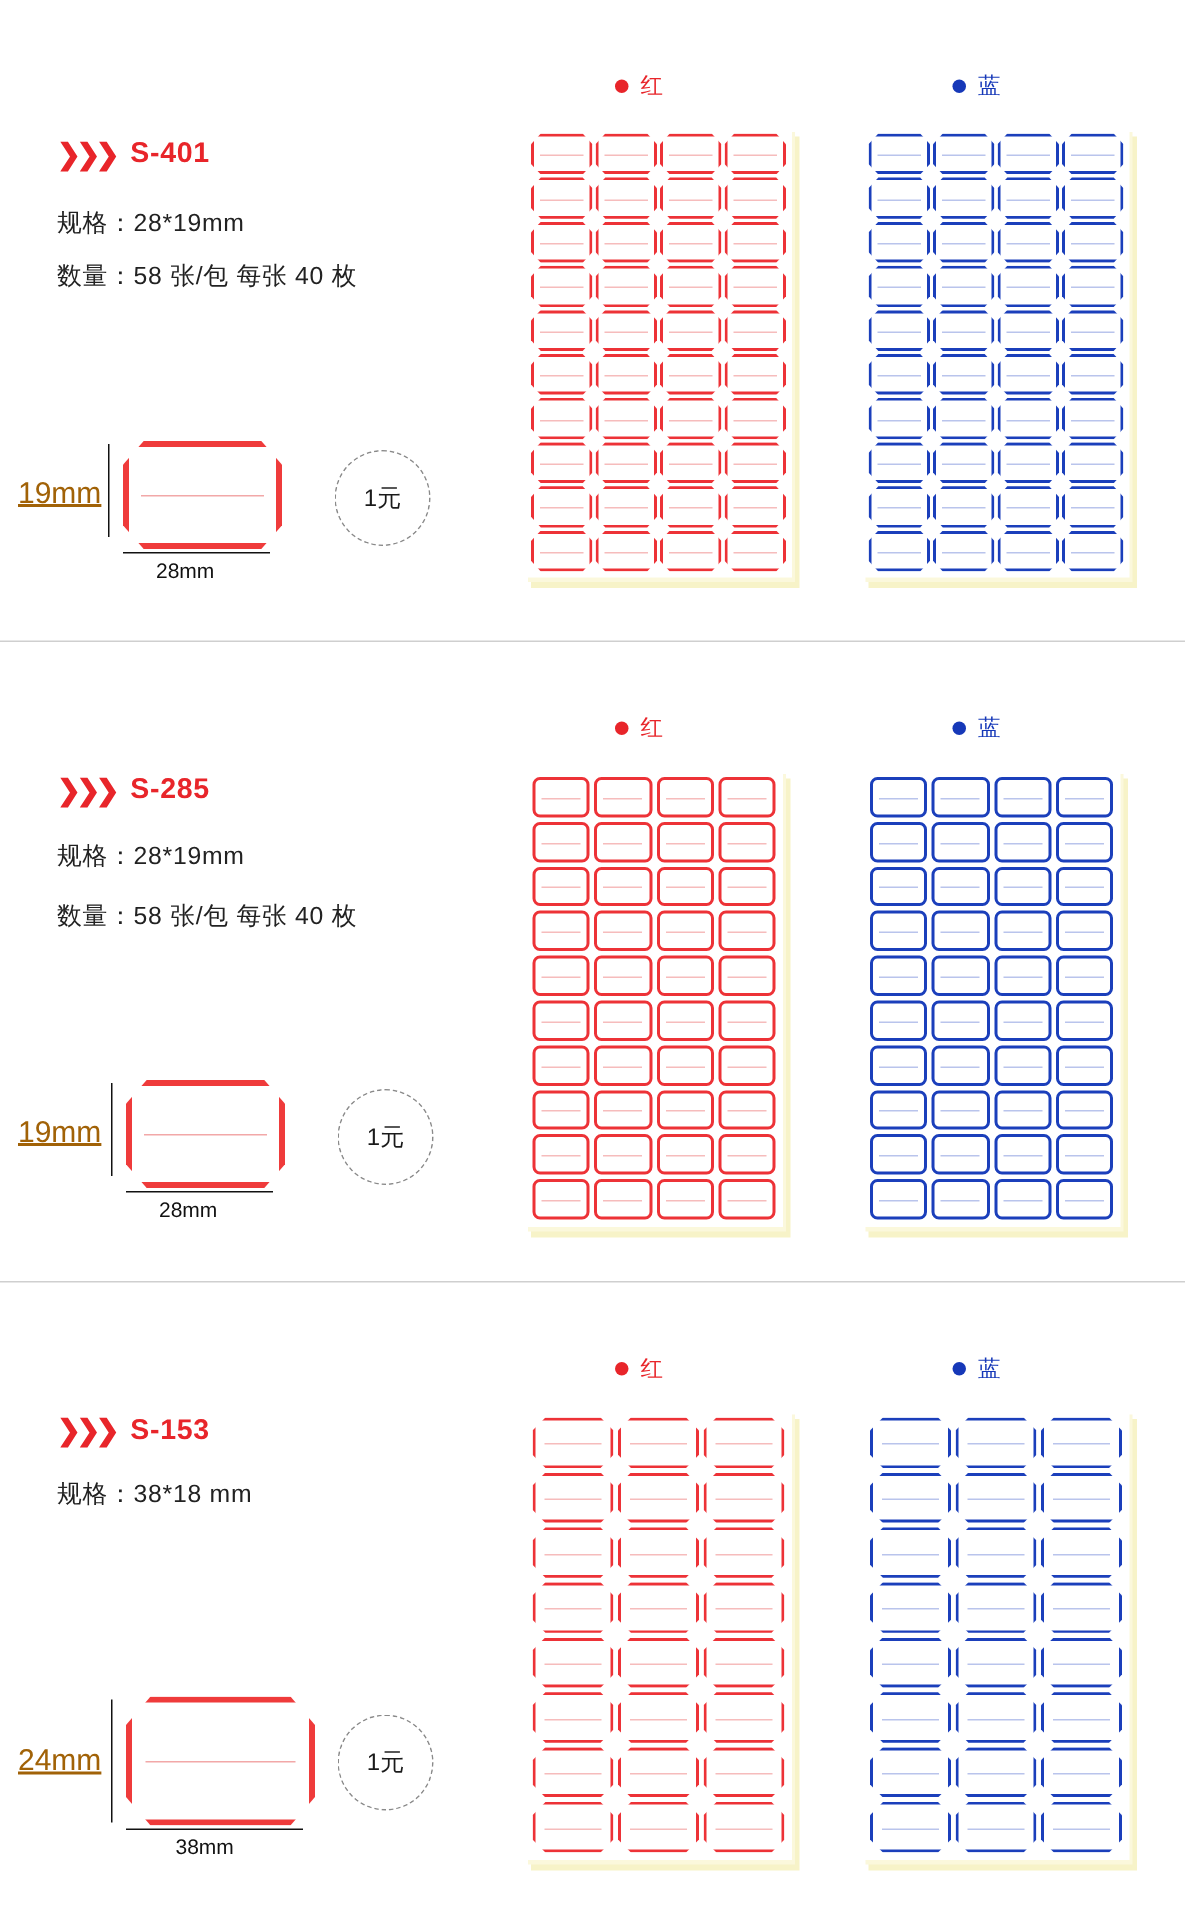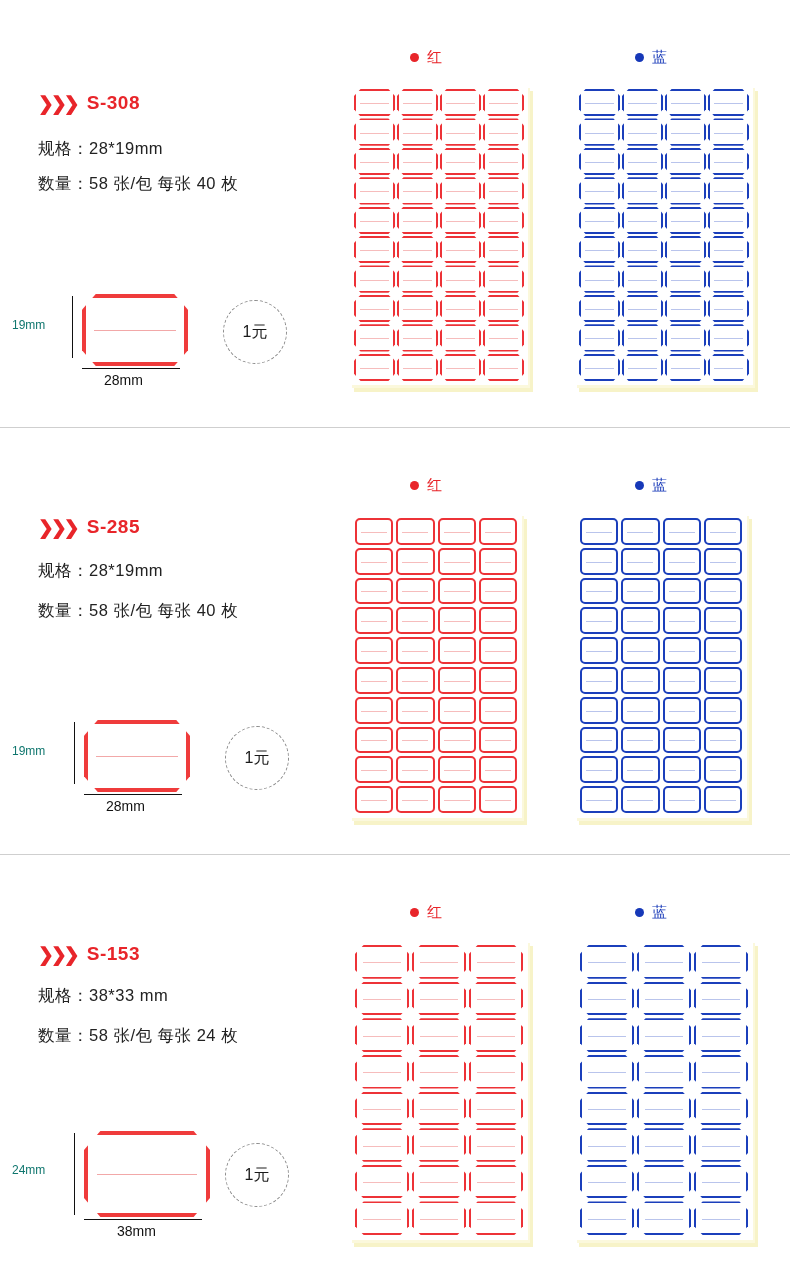--- a/index.html
+++ b/index.html
@@ -67,23 +67,24 @@
     white-space: nowrap;
   }
 
   
   .diagram {
     position: absolute;
     left: 10px;
   }
   .dim-left {
     position: absolute;
-    font-size: 12px;
-    color: #0f766e;
+    font-size: 20px;
+    color: #a16207;
     white-space: nowrap;
+    text-decoration: underline;
   }
   .dim-bottom {
     position: absolute;
     font-size: 14px;
     color: #111;
     white-space: nowrap;
   }
   .vbar {
     position: absolute;
     width: 1px;
@@ -210,21 +211,21 @@
 </style>
 </head>
 <body>
 
 <div class="page">
 
   <div class="section" style="height:427px;">
     <div class="info">
       <div class="code-row" style="top:92px;">
         <span class="chevrons">❯❯❯</span>
-        <span class="code-text">S-308</span>
+        <span class="code-text">S-401</span>
       </div>
       <div class="spec-line" style="top:138px;">规格：28*19mm</div>
       <div class="spec-line" style="top:173px;">数量：58 张/包  每张 40 枚</div>
 
       <div class="diagram" style="top:290px; width:300px; height:110px;">
         <div class="dim-left" style="left:2px; top:28px;">19mm</div>
         <div class="vbar" style="left:62px; top:6px; height:62px;"></div>
         <div class="octagon oct-shape" style="left:72px; top:4px; width:98px; height:64px;">
           <div class="inner-line"></div>
         </div>
@@ -1108,22 +1109,21 @@
       </div>
     </div>
   </div>
 
   <div class="section" style="height:427px;">
     <div class="info">
       <div class="code-row" style="top:88px;">
         <span class="chevrons">❯❯❯</span>
         <span class="code-text">S-153</span>
       </div>
-      <div class="spec-line" style="top:130px;">规格：38*33 mm</div>
-      <div class="spec-line" style="top:170px;">数量：58 张/包  每张 24 枚</div>
+      <div class="spec-line" style="top:130px;">规格：38*18 mm</div>
 
       <div class="diagram" style="top:270px; width:300px; height:120px;">
         <div class="dim-left" style="left:2px; top:38px;">24mm</div>
         <div class="vbar" style="left:64px; top:8px; height:82px;"></div>
         <div class="octagon oct-shape" style="left:74px; top:6px; width:118px; height:78px;">
           <div class="inner-line"></div>
         </div>
         <div class="hbar" style="left:74px; top:94px; width:118px;"></div>
         <div class="dim-bottom" style="left:107px; top:98px;">38mm</div>
         <div class="price-circle" style="left:215px; top:18px;">1元</div>

